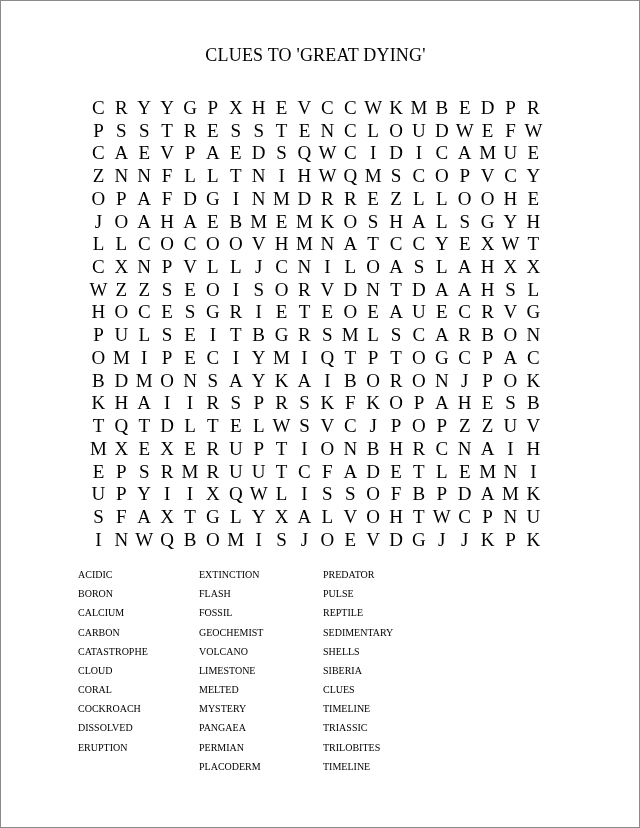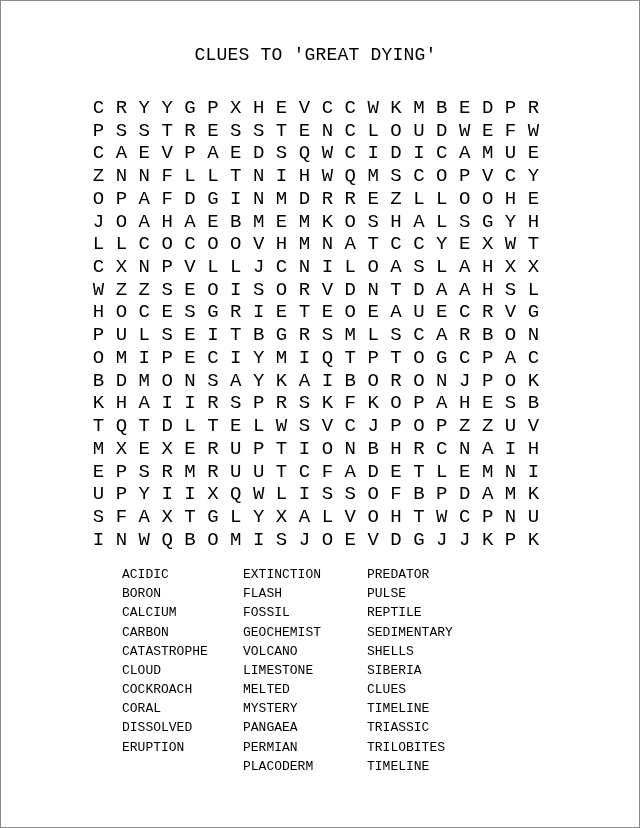--- a/index.html
+++ b/index.html
@@ -8,21 +8,21 @@
     background: #ffffff;
   }
   .page {
     position: relative;
     width: 640px;
     height: 828px;
     box-sizing: border-box;
     background: #ffffff;
     border: 1px solid #8a8a8a;
     overflow: hidden;
-    font-family: Liberation Mono, monospace;
+    font-family: Liberation Serif, serif;
     color: #000000;
   }
   .title {
     position: absolute;
     top: 44px;
     left: 0;
     width: 629px;
     text-align: center;
     font-size: 18px;
     line-height: 20px;
@@ -49,24 +49,23 @@
     position: absolute;
     left: 77px;
     top: 564px;
     display: flex;
     align-items: flex-start;
   }
   .word-col-0 { width: 121px; }
   .word-col-1 { width: 124px; }
   .word-col-2 { width: auto; }
   .word {
-    font-size: 13px;
+    font-size: 10px;
     line-height: 19.17px;
     white-space: nowrap;
-    margin-left: 44px;
   }
 </style>
 </head>
 <body>
 
 <div class="page">
 
   <div class="title">CLUES TO 'GREAT DYING'</div>
 
   <div class="grid">
@@ -513,22 +512,22 @@
     </div>
 
   <div class="word-list">
     <div class="word-col-0">
         <div class="word">ACIDIC</div>
         <div class="word">BORON</div>
         <div class="word">CALCIUM</div>
         <div class="word">CARBON</div>
         <div class="word">CATASTROPHE</div>
         <div class="word">CLOUD</div>
+        <div class="word">CORAL</div>
         <div class="word">COCKROACH</div>
-        <div class="word">CORAL</div>
         <div class="word">DISSOLVED</div>
         <div class="word">ERUPTION</div>
       </div>
     <div class="word-col-1">
         <div class="word">EXTINCTION</div>
         <div class="word">FLASH</div>
         <div class="word">FOSSIL</div>
         <div class="word">GEOCHEMIST</div>
         <div class="word">VOLCANO</div>
         <div class="word">LIMESTONE</div>

